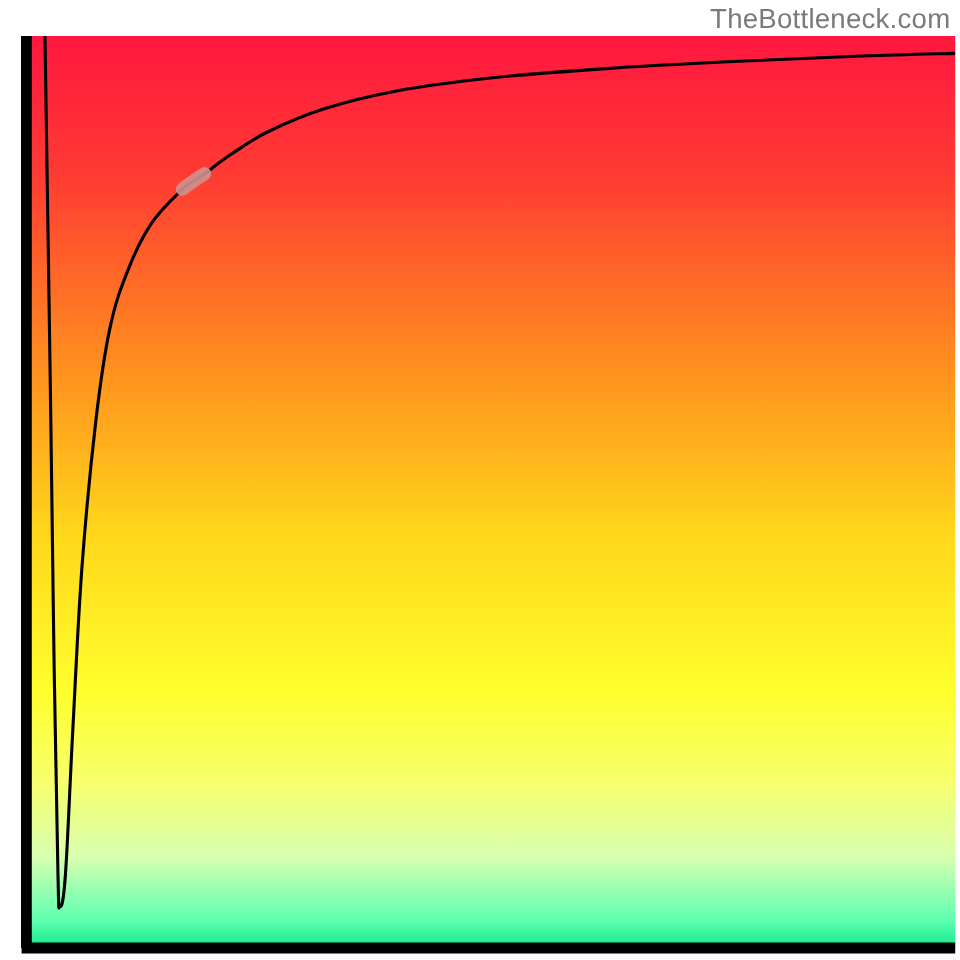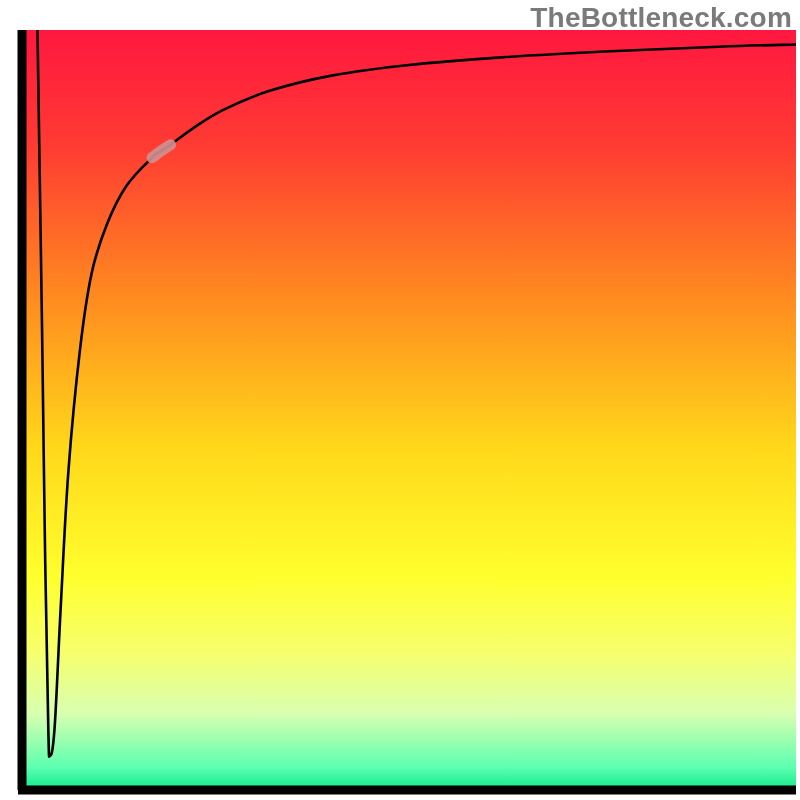--- a/index.html
+++ b/index.html
@@ -12,22 +12,22 @@
   }
   .canvas-wrap {
     position: relative;
     width: 800px;
     height: 800px;
   }
   .watermark {
     position: absolute;
     top: 2px;
     right: 8px;
-    font-size: 28px;
-    font-weight: 700;
+    font-size: 23px;
+    font-weight: 400;
     color: #7a7a7a;
     letter-spacing: 0.2px;
     z-index: 5;
   }
   svg {
     display: block;
   }
 </style>
 </head>
 <body>

